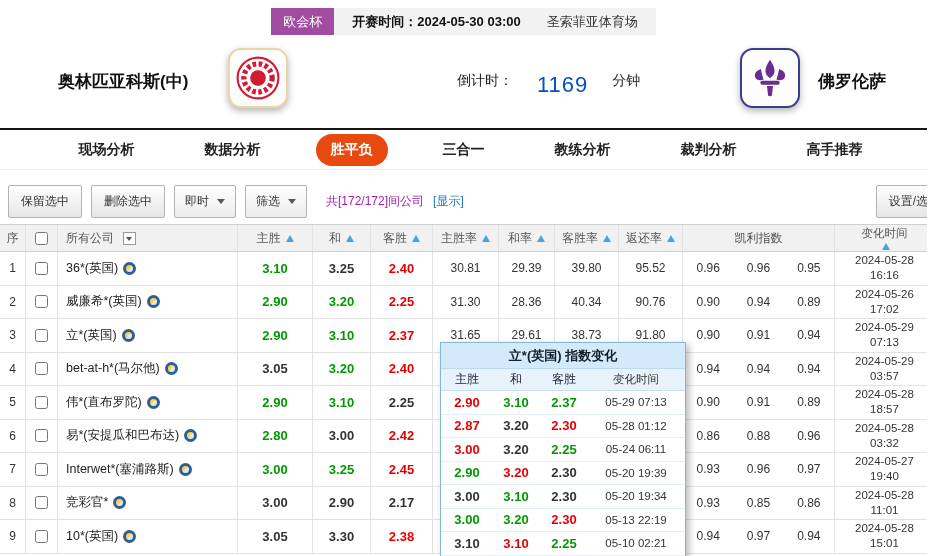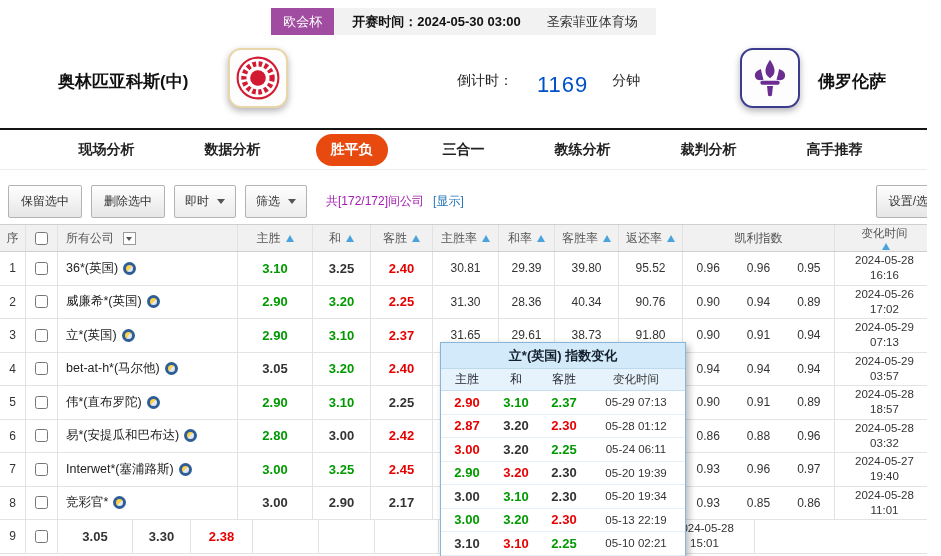--- a/index.html
+++ b/index.html
@@ -431,20 +431,24 @@
             <span>11:01</span>
           </div>
           <div class="c c-stub"></div>
         </div>
 
         <div class="trow">
           <div class="c c-idx">9</div>
           <div class="c c-chk">
             <input type="checkbox" style="">
           </div>
+          <div class="c c-comp">
+            <span class="comp-name">10*(英国)</span>
+            <span class="detail-ic"></span>
+          </div>
           <div class="c c-home odds t-k">3.05</div>
           <div class="c c-draw odds t-k">3.30</div>
           <div class="c c-away odds t-r">2.38</div>
           <div class="c c-hr"></div>
           <div class="c c-dr"></div>
           <div class="c c-ar"></div>
           <div class="c c-rr"></div>
           <div class="c c-kelly">
             <span class="kelly-wrap">
               <span class="kv">0.94</span>

